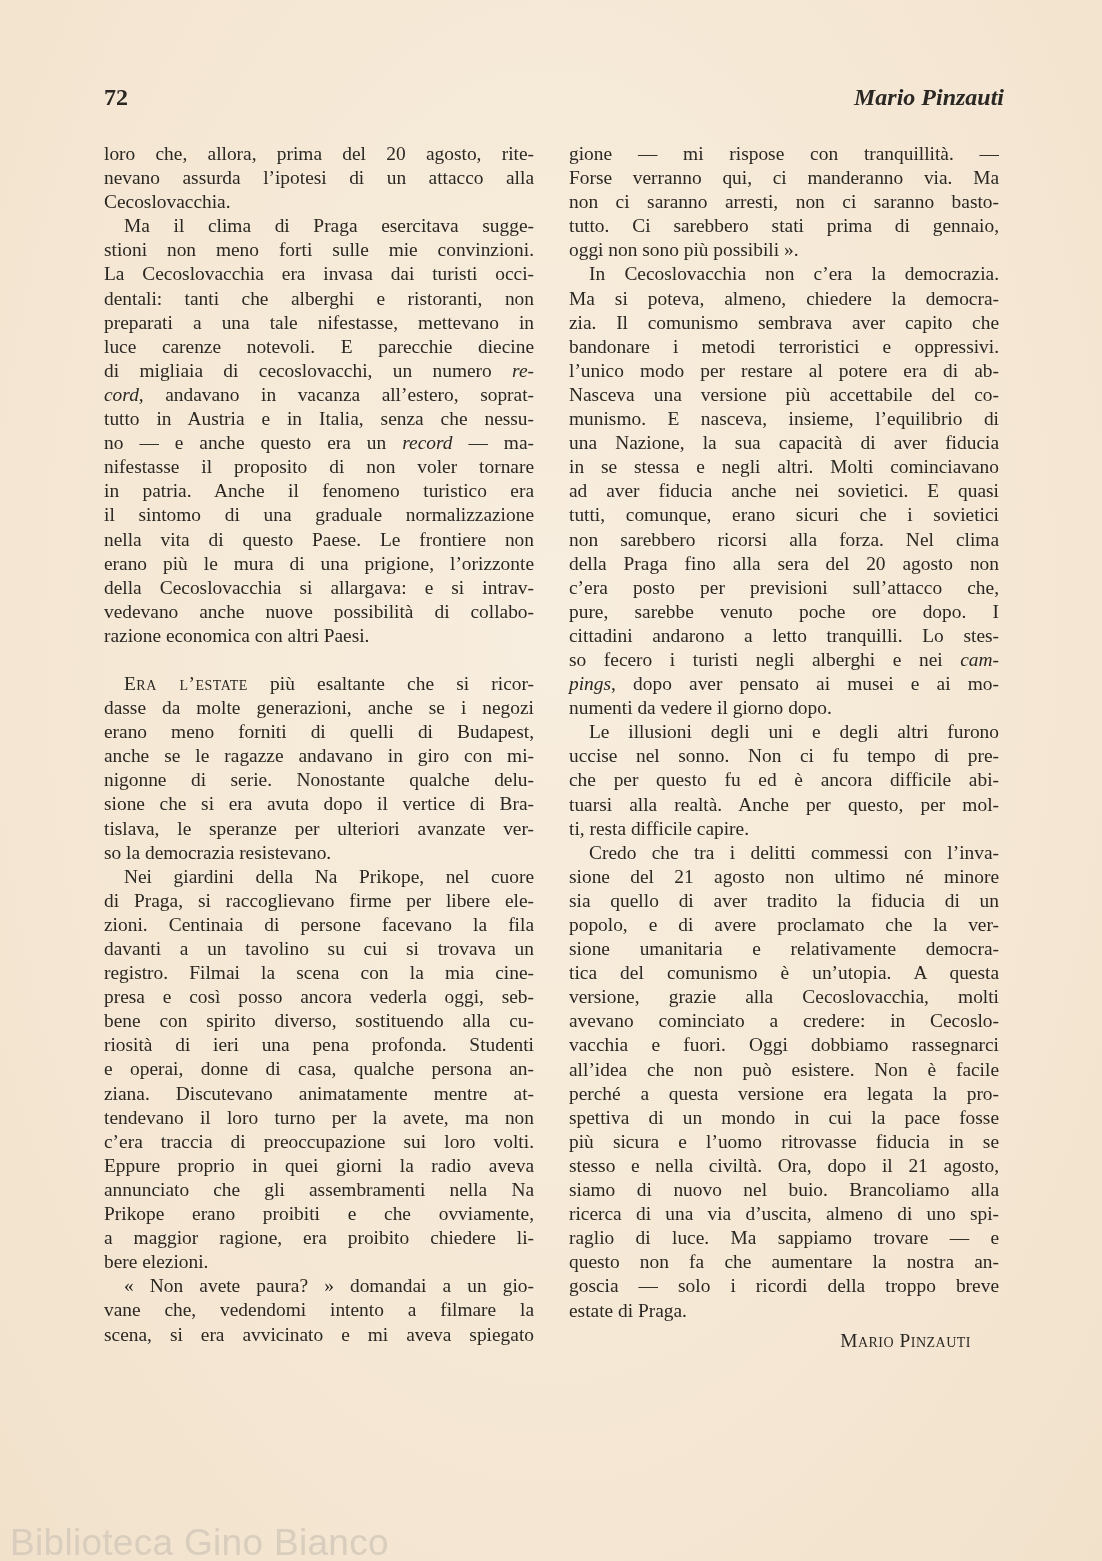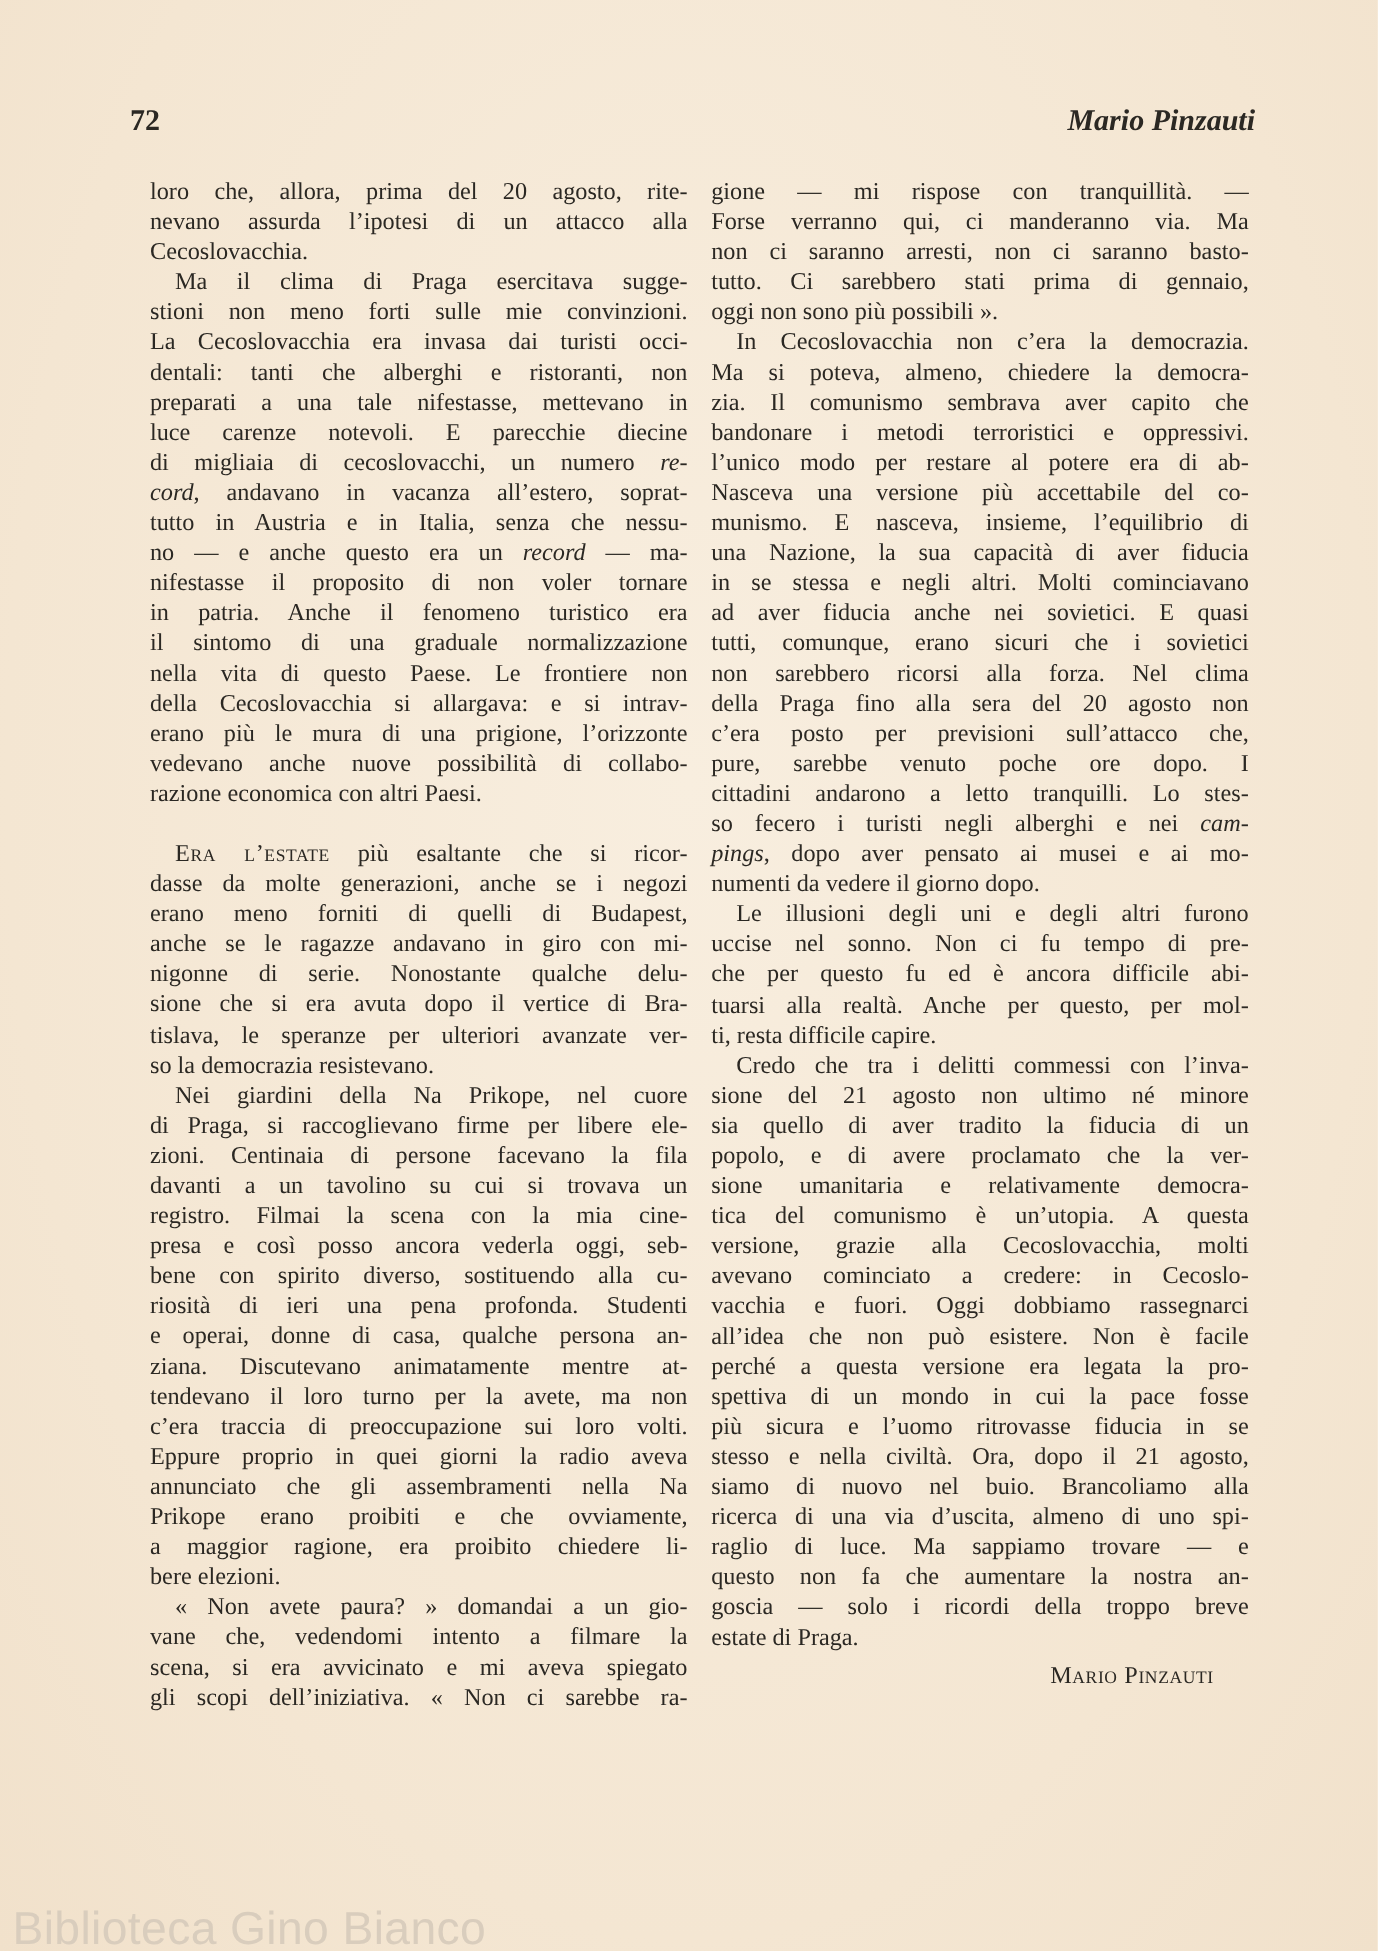--- a/index.html
+++ b/index.html
@@ -14,21 +14,21 @@
     position: absolute; left: 0; top: 0; width: 1102px; height: 1561px;
     background: radial-gradient(ellipse at 50% 40%, #f8eedf 0%, #f4e6d2 70%, #f1e1cb 100%);
   }
   .header { position: absolute; top: 84px; left: 104px; right: 98px; height: 34px; }
   .page-number { position: absolute; left: 0; top: 0; font-size: 24px; font-weight: bold; }
   .running-head { position: absolute; right: 0; top: 0; font-size: 24px; font-style: italic; font-weight: bold; }
   .column {
     position: absolute; top: 142px; width: 430px;
     font-size: 19.4px; line-height: 24.1px;
   }
-  .col-left { left: 120px; font-family: Liberation Serif, serif; }
+  .col-left { left: 104px; font-family: Liberation Serif, serif; }
   .col-right { left: 569px; }
   .line {
     display: block; white-space: nowrap;
     text-align: justify; text-align-last: justify;
     height: 24.1px;
   }
   .line.last { text-align-last: left; }
   .line.indent { padding-left: 20px; }
   .gap { height: 24px; }
   .sc { font-variant: small-caps; letter-spacing: 0.5px; }
@@ -64,22 +64,22 @@
     <span class="line">preparati a una tale nifestasse, mettevano in</span>
     <span class="line">luce carenze notevoli. E parecchie diecine</span>
     <span class="line"><span>di migliaia di cecoslovacchi, un numero </span><span class="it">re-</span></span>
     <span class="line"><span class="it">cord</span><span>, andavano in vacanza all’estero, soprat-</span></span>
     <span class="line">tutto in Austria e in Italia, senza che nessu-</span>
     <span class="line"><span>no — e anche questo era un </span><span class="it">record</span><span> — ma-</span></span>
     <span class="line">nifestasse il proposito di non voler tornare</span>
     <span class="line">in patria. Anche il fenomeno turistico era</span>
     <span class="line">il sintomo di una graduale normalizzazione</span>
     <span class="line">nella vita di questo Paese. Le frontiere non</span>
+    <span class="line">erano più le mura di una prigione, l’orizzonte</span>
     <span class="line">della Cecoslovacchia si allargava: e si intrav-</span>
-    <span class="line">erano più le mura di una prigione, l’orizzonte</span>
     <span class="line">vedevano anche nuove possibilità di collabo-</span>
     <span class="line last">razione economica con altri Paesi.</span>
     <div class="gap"></div>
     <span class="line indent"><span class="sc">Era l’estate</span><span> più esaltante che si ricor-</span></span>
     <span class="line">dasse da molte generazioni, anche se i negozi</span>
     <span class="line">erano meno forniti di quelli di Budapest,</span>
     <span class="line">anche se le ragazze andavano in giro con mi-</span>
     <span class="line">nigonne di serie. Nonostante qualche delu-</span>
     <span class="line">sione che si era avuta dopo il vertice di Bra-</span>
     <span class="line">tislava, le speranze per ulteriori avanzate ver-</span>
@@ -97,21 +97,20 @@
     <span class="line">tendevano il loro turno per la avete, ma non</span>
     <span class="line">c’era traccia di preoccupazione sui loro volti.</span>
     <span class="line">Eppure proprio in quei giorni la radio aveva</span>
     <span class="line">annunciato che gli assembramenti nella Na</span>
     <span class="line">Prikope erano proibiti e che ovviamente,</span>
     <span class="line">a maggior ragione, era proibito chiedere li-</span>
     <span class="line last">bere elezioni.</span>
     <span class="line indent">« Non avete paura? » domandai a un gio-</span>
     <span class="line">vane che, vedendomi intento a filmare la</span>
     <span class="line">scena, si era avvicinato e mi aveva spiegato</span>
-    <span class="line">gli scopi dell’iniziativa. « Non ci sarebbe ra-</span>
   </div>
 
   <div class="column col-right">
     <span class="line">gione — mi rispose con tranquillità. —</span>
     <span class="line">Forse verranno qui, ci manderanno via. Ma</span>
     <span class="line">non ci saranno arresti, non ci saranno basto-</span>
     <span class="line">tutto. Ci sarebbero stati prima di gennaio,</span>
     <span class="line last">oggi non sono più possibili ».</span>
     <span class="line indent">In Cecoslovacchia non c’era la democrazia.</span>
     <span class="line">Ma si poteva, almeno, chiedere la democra-</span>

